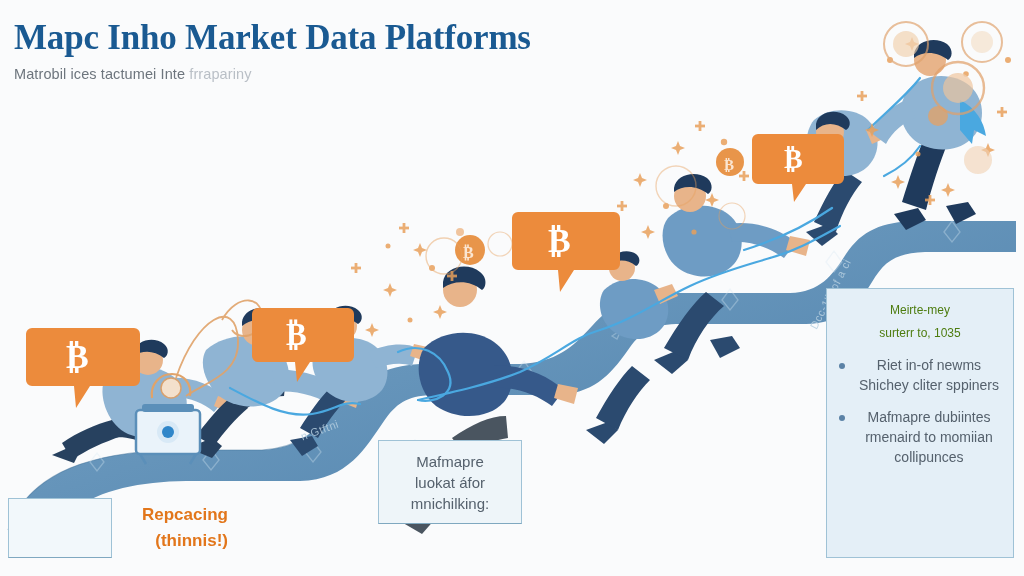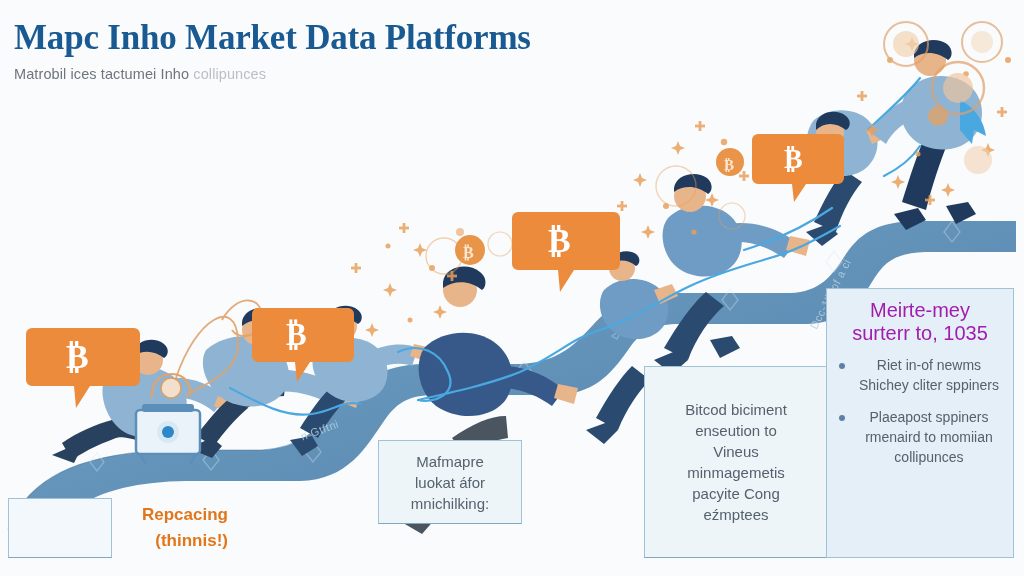--- a/index.html
+++ b/index.html
@@ -40,21 +40,21 @@
     color:#55616d;font-size:15px;line-height:21px;padding:0 8px;
   }
   .col.accent .txt{color:#e2761b;font-size:17px;line-height:26px;font-weight:600;text-align:right;}
   .col.year .txt{font-size:19px;color:#5a666f;}
   .col.pale{background:#f4f9fb;}
   .col.last{background:#e4eff7;border-color:#9fc2d6;}
   .col.empty{background:#f2f8fb;}
 
   .lastcol-inner{padding:10px 12px 6px 12px;text-align:center;width:100%;box-sizing:border-box;}
   .lastcol-head{
-    color:#a21caf;font-size:20px;line-height:23px;margin-bottom:10px;
+    color:#4d7c0f;font-size:12px;line-height:23px;margin-bottom:10px;
   }
   .bullet{
     display:flex;align-items:flex-start;gap:12px;
     margin-bottom:12px;text-align:center;
   }
   .bullet .dot{
     flex:0 0 auto;width:6px;height:6px;border-radius:50%;
     background:#5b82a6;margin-top:8px;
   }
   .bullet .btxt{color:#55616d;font-size:14px;line-height:20px;flex:1;}
@@ -320,21 +320,21 @@
       <circle cx="982" cy="42" r="11" fill="#f3ddc6" opacity=".75"></circle>
       <circle cx="958" cy="88" r="26" fill="none" stroke="#dfa06a" stroke-width="2.4" opacity=".85"></circle>
       <circle cx="958" cy="88" r="15" fill="#eec39b" opacity=".8"></circle>
       <circle cx="978" cy="160" r="14" fill="#efc9a5" opacity=".6"></circle>
     </g>
   </svg>
 
   <div class="header">
     <div class="title">Mapc Inho Market Data Platforms</div>
     <div class="subtitle">
-      <span>Matrobil ices tactumei Inho </span><span class="faint">collipunces</span>
+      <span>Matrobil ices tactumei Inte </span><span class="faint">frrapariny</span>
     </div>
   </div>
 
   <div class="cols">
 
     <div class="col empty" style="left:8px;top:498px;width:104px;height:60px;">
       <div class="txt"></div>
     </div>
 
     <div class="col accent pale" style="left:110px;top:498px;width:150px;height:60px;border:none;background:transparent;">
@@ -343,40 +343,32 @@
     </div>
 
 
     <div class="col" style="left:378px;top:440px;width:144px;height:84px;">
       <div class="txt" style="white-space:pre-line;">Mafmapre
 luokat áfor
 mnichilking:</div>
     </div>
 
 
-    <div class="col" style="left:644px;top:366px;width:184px;height:192px;">
-      <div class="txt" style="white-space:pre-line;">Bitcod biciment
-enseution to
-Vineus
-minmagemetis
-pacyite Cong
-eźmptees</div>
-    </div>
 
     <div class="col last" style="left:826px;top:288px;width:188px;height:270px;align-items:flex-start;">
       <div class="lastcol-inner">
         <div class="lastcol-head" style="white-space:pre-line;">Meirte-mey
 surterr to, 1035</div>
         <div class="bullet">
           <span class="dot"></span>
           <span class="btxt">Riet in-of newms Shichey cliter sppiners</span>
         </div>
         <div class="bullet">
           <span class="dot"></span>
-          <span class="btxt">Plaeapost sppiners rmenaird to momiian collipunces</span>
+          <span class="btxt">Mafmapre dubiintes rmenaird to momiian collipunces</span>
         </div>
       </div>
     </div>
   </div>
 
   <div class="ramp-label" style="left:300px;top:424px;transform:rotate(-20deg);">n Gtftni</div>
   <div class="ramp-label" style="left:792px;top:288px;transform:rotate(-63deg);">Dcc-1'i/ of a ci</div>
 
 </div>
 

